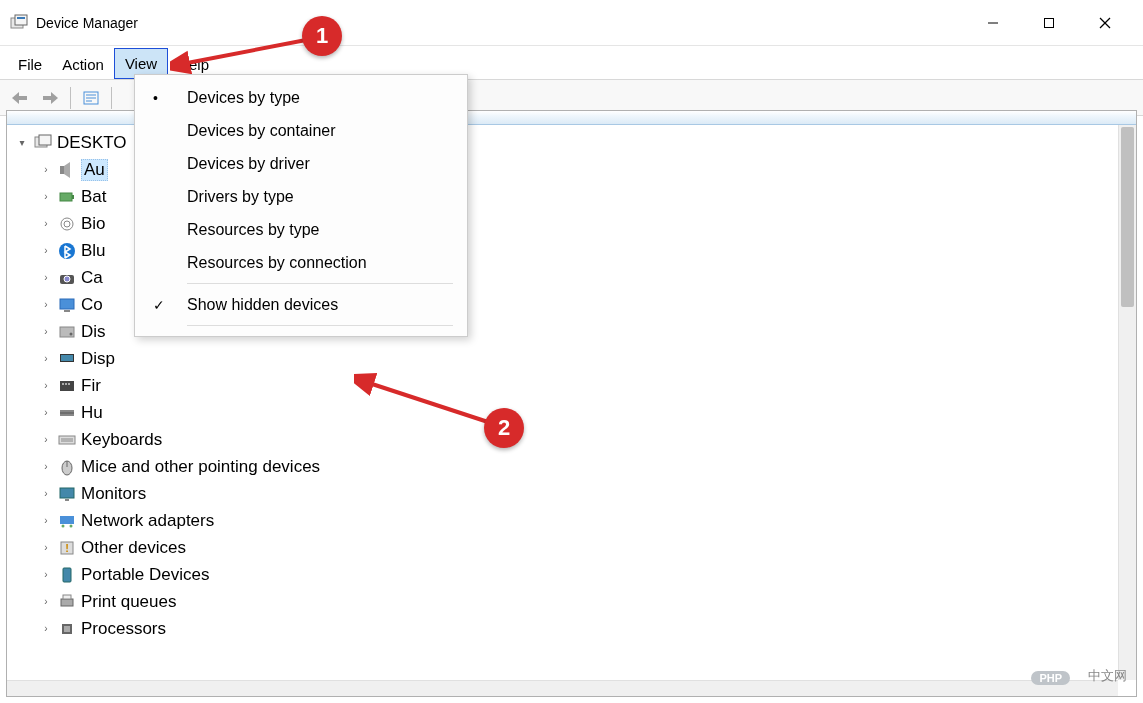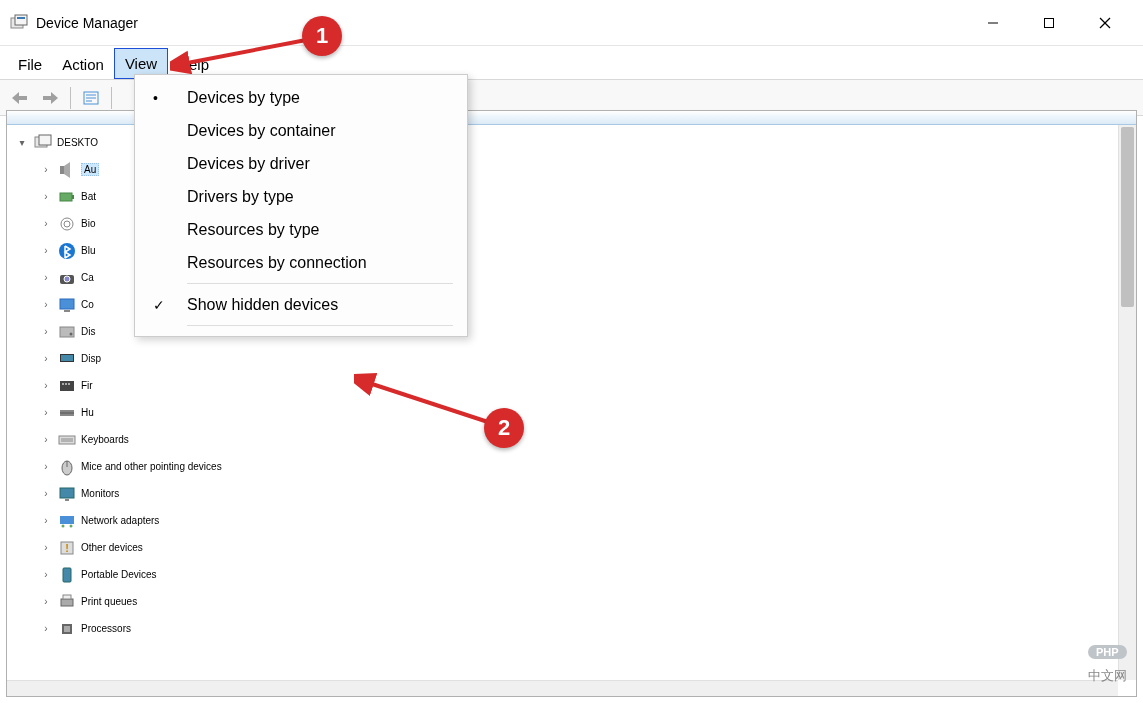--- a/index.html
+++ b/index.html
@@ -100,21 +100,21 @@
     width: 14px; height: 14px;
     display: flex; align-items: center; justify-content: center;
     color: #666;
     font-size: 10px;
   }
   .tree-row .node-icon {
     width: 20px; height: 20px;
     display: flex; align-items: center; justify-content: center;
     font-size: 16px;
   }
-  .tree-row .node-label { font-size: 10px; }
+  .tree-row .node-label { font-size: 17px; }
   .tree-children { padding-left: 24px; }
   .tree-row.selected .node-label {
     background: #cce8ff;
     border: 1px dotted #99c2e8;
     padding: 0 2px;
   }
 
   .scrollbar-vert {
     position: absolute;
     right: 0; top: 14px; bottom: 16px;
@@ -180,23 +180,22 @@
   .arrow-svg {
     position: absolute;
     z-index: 90;
     pointer-events: none;
   }
   .watermark {
     position: absolute;
     right: 16px; bottom: 18px;
     font-size: 13px;
     color: #888;
-    display: flex; align-items: flex-start; gap: 8px;
+    display: flex; align-items: flex-end; gap: 18px;
     z-index: 60;
-    flex-direction: column;
   }
   .watermark .php-badge {
     background: #bfc4c9;
     color: #fff;
     border-radius: 10px;
     padding: 1px 8px;
     font-size: 11px;
     font-weight: bold;
   }
 </style>

